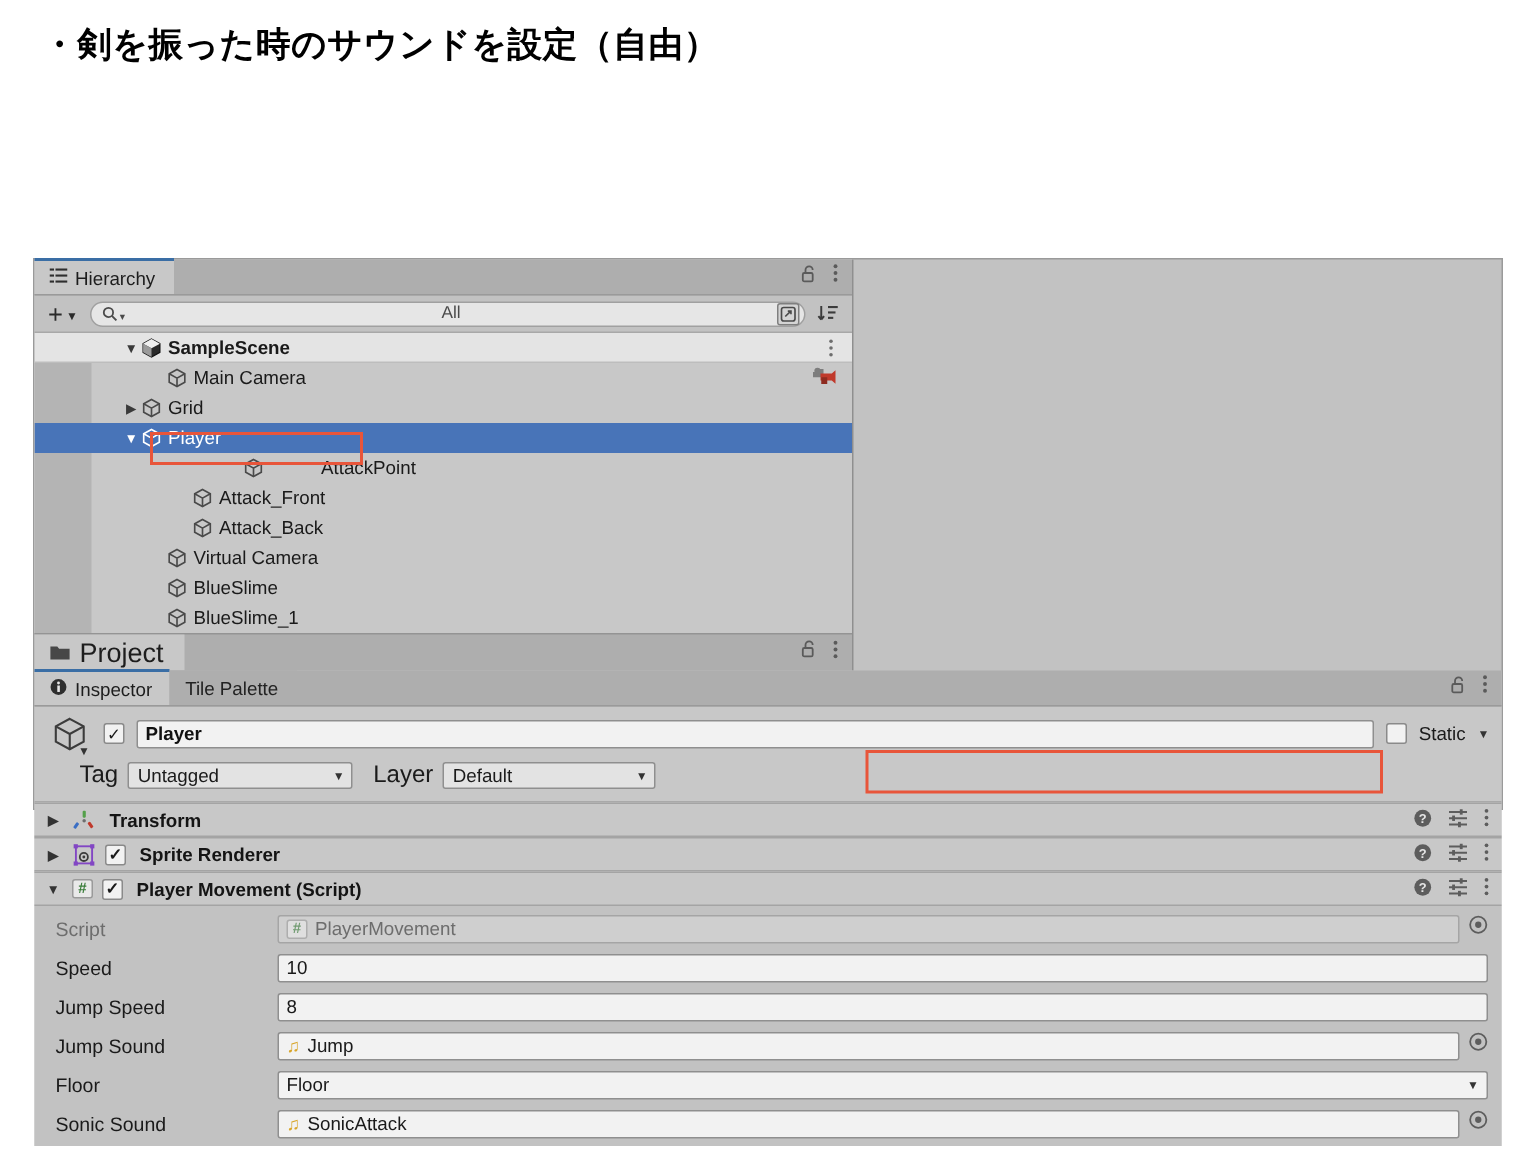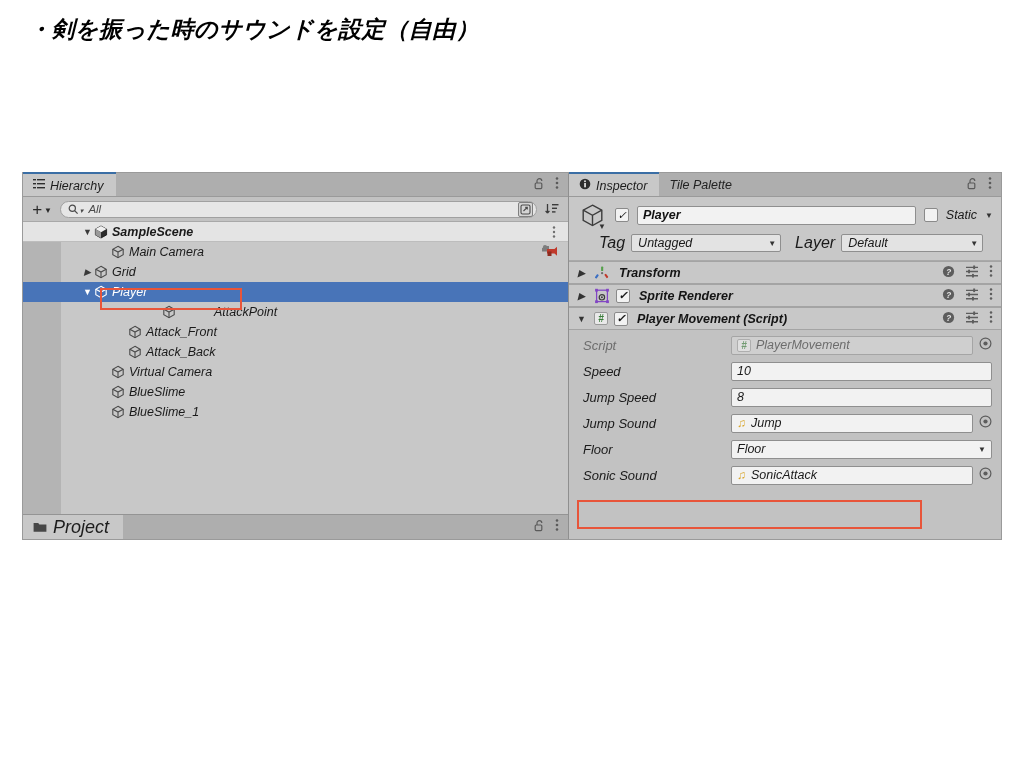--- a/index.html
+++ b/index.html
@@ -3,42 +3,42 @@
 <meta charset="utf-8">
 <style>
   * { box-sizing: border-box; }
   html, body {
     margin: 0; padding: 0;
     width: 1024px; height: 768px;
     background: #ffffff;
     font-family: "Liberation Sans", sans-serif;
     overflow: hidden;
   }
-  #root { position: relative; width: 1024px; height: 768px; background: #fff; font-style: italic; }
+  #root { position: relative; width: 1024px; height: 768px; background: #fff; }
 
   
   .slide-title {
     position: absolute;
     left: 28px; top: 14px;
     font-size: 23px;
     font-weight: bold;
     color: #000;
     letter-spacing: 0.5px;
     white-space: nowrap;
   }
 
   
   .unity-window {
     position: absolute;
     left: 22px; top: 172px;
     width: 980px; height: 368px;
     background: #c2c2c2;
     border: 1px solid #9a9a9a;
     display: flex;
-    flex-direction: row;
+    flex-direction: column;
   }
 
   
   .left-col {
     width: 546px;
     display: flex; flex-direction: column;
     background: #c2c2c2;
     border-right: 1px solid #8f8f8f;
     position: relative;
   }
@@ -91,20 +91,21 @@
   .plus-btn .caret { font-size: 8px; position: relative; top: 2px; }
   .search-field {
     flex: 1; height: 17px;
     background: #e6e6e6;
     border: 1px solid #a0a0a0;
     border-radius: 9px;
     display: flex; align-items: center;
     padding: 0 3px 0 7px;
     gap: 5px;
     position: relative;
+    text-align: center;
   }
   .search-field .sq {
     font-size: 9px; color: #555; display:flex; align-items:center; gap:1px;
   }
   .search-ph { font-size: 11.5px; color: #4a4a4a; flex: 1; }
   .search-pick {
     width: 15px; height: 15px;
     border: 1px solid #7f7f7f;
     border-radius: 2px;
     background: #d4d4d4;

